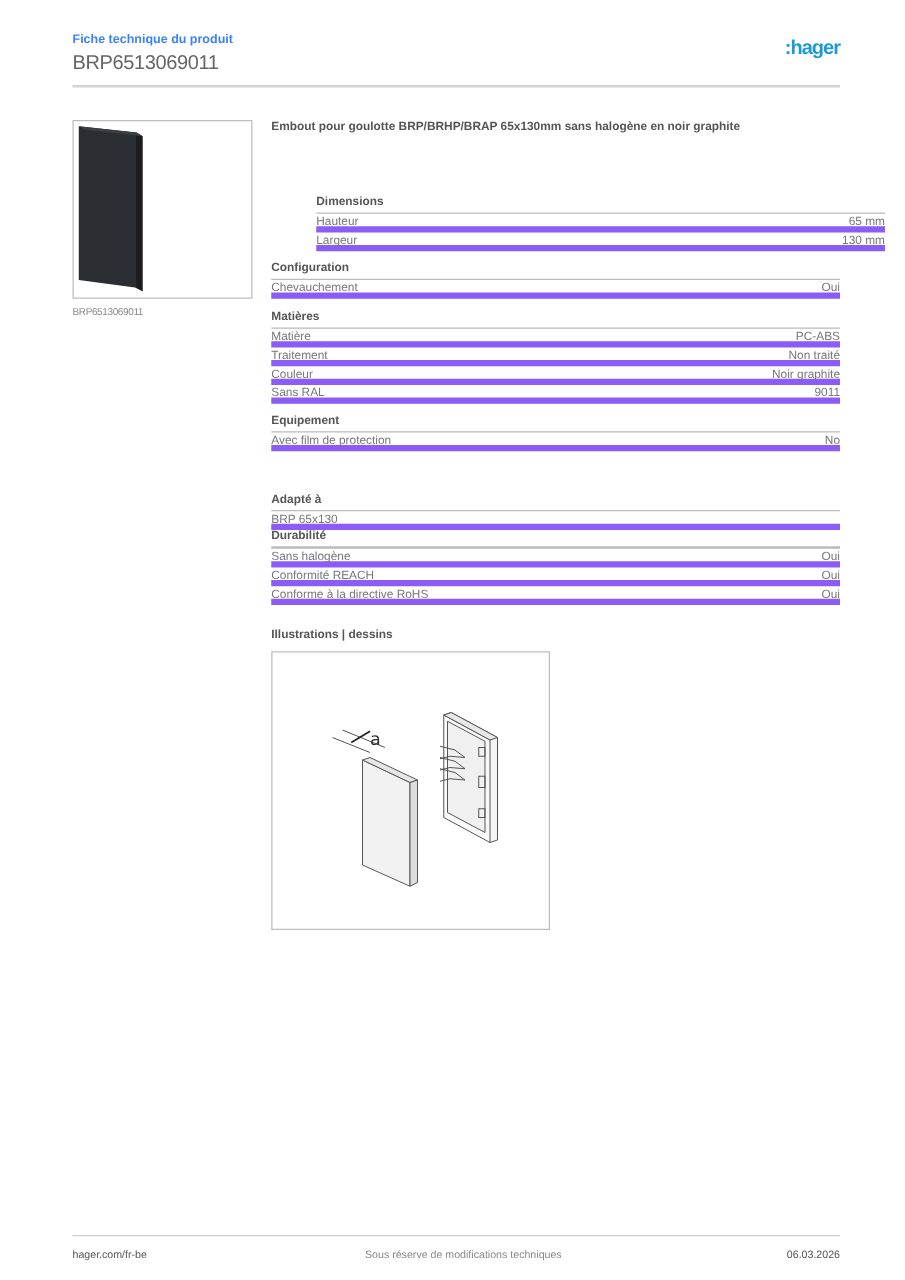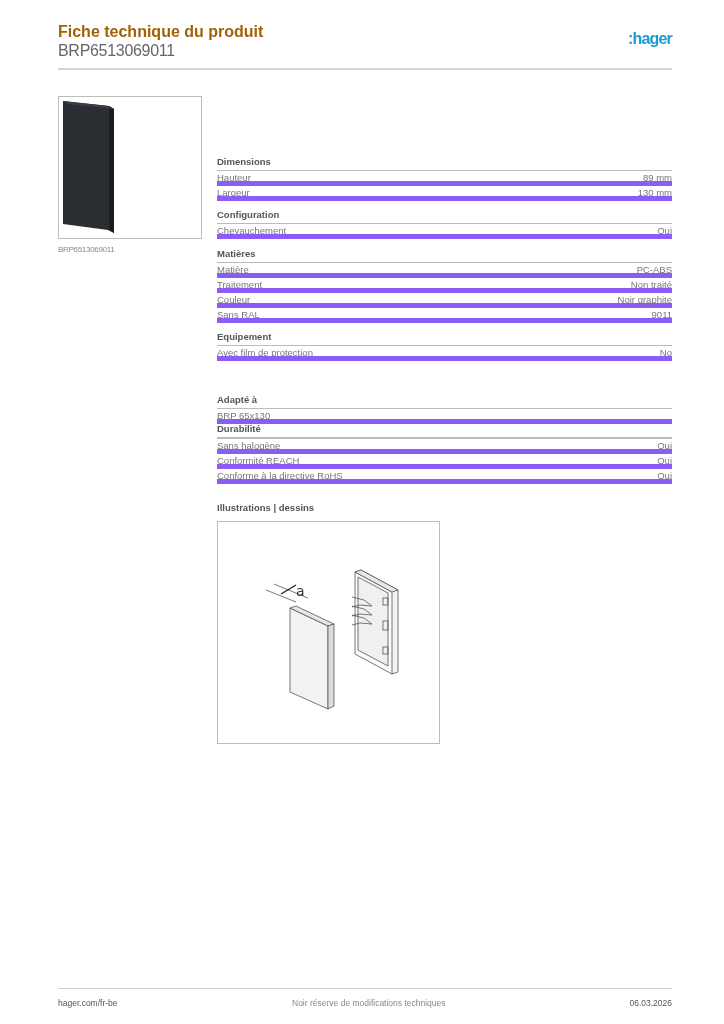--- a/index.html
+++ b/index.html
@@ -1,20 +1,20 @@
 <!DOCTYPE html>
 <html><head>
 <meta charset="utf-8">
 <style>
   * { margin: 0; padding: 0; box-sizing: border-box; }
   html, body { width: 724px; height: 1024px; background: #ffffff; overflow: hidden; }
   body { font-family: "Liberation Sans", sans-serif; color: #555; position: relative; }
 
   .header { position: absolute; left: 58px; top: 22px; width: 614px; }
-  .doc-title { font-size: 16px; font-weight: bold; color: #a16207; line-height: 19px; }
+  .doc-title { font-size: 10px; font-weight: bold; color: #3b82f6; line-height: 19px; }
   .doc-ref { font-size: 16px; color: #666; line-height: 19px; letter-spacing: -0.3px; }
   .logo { position: absolute; right: 0; top: 8px; font-size: 16px; font-weight: bold; color: #1c9ad6; letter-spacing: -0.8px; }
   .header-rule { position: absolute; left: 58px; top: 68px; width: 614px; height: 2px; background: #d4d4d4; }
 
   .product-image { position: absolute; left: 58px; top: 96px; width: 144px; height: 143px; border: 1px solid #bdbdbd; background: #fff; }
   .product-caption { position: absolute; left: 58px; top: 245px; font-size: 8px; color: #888; letter-spacing: -0.3px; }
 
   .content { position: absolute; left: 217px; top: 96px; width: 455px; }
   .product-desc { font-size: 9.5px; font-weight: bold; color: #555; line-height: 12px; }
   .section-main { font-size: 9.5px; font-weight: bold; color: #555; margin-top: 22px; line-height: 12px; }
@@ -46,27 +46,28 @@
 <div class="product-image">
   <svg width="142" height="141" viewBox="0 0 142 141">
     <polygon points="4,4 50,9 55,12 55,136 49,133 4,127" fill="#2a2d31"></polygon>
     <polygon points="50,9 55,12 55,136 50,133" fill="#1a1c1f"></polygon>
     <polygon points="4,4 50,9 55,12 9,7" fill="#3a3e43"></polygon>
   </svg>
 </div>
 <div class="product-caption">BRP6513069011</div>
 
 <div class="content">
+  <div class="product-desc">Embout pour goulotte BRP/BRHP/BRAP 65x130mm sans halogène en noir graphite</div>
 </div>
 
-<div class="group" style="top:156px;">
+<div class="group" style="top:156px;margin-left:36px;">
   <div class="group-title">Dimensions</div>
   <div class="row">
     <span>Hauteur</span>
-    <span class="val">89 mm</span>
+    <span class="val">65 mm</span>
   </div>
   <div class="row">
     <span>Largeur</span>
     <span class="val">130 mm</span>
   </div>
 </div>
 
 <div class="group" style="top:209px;">
   <div class="group-title">Configuration</div>
   <div class="row">
@@ -152,15 +153,15 @@
       <rect x="165" y="99" width="5" height="9"></rect>
       <rect x="165" y="125" width="5" height="7"></rect>
     </g>
     <text x="78" y="74" font-family="DejaVu Sans, sans-serif" font-size="14" fill="#333">a</text>
   </svg>
 </div>
 
 <div class="footer-rule"></div>
 <div class="footer">
   <span class="footer-left">hager.com/fr-be</span>
-  <span class="footer-center">Noir réserve de modifications techniques</span>
+  <span class="footer-center">Sous réserve de modifications techniques</span>
   <span class="footer-right">06.03.2026</span>
 </div>
 
 </body></html>

